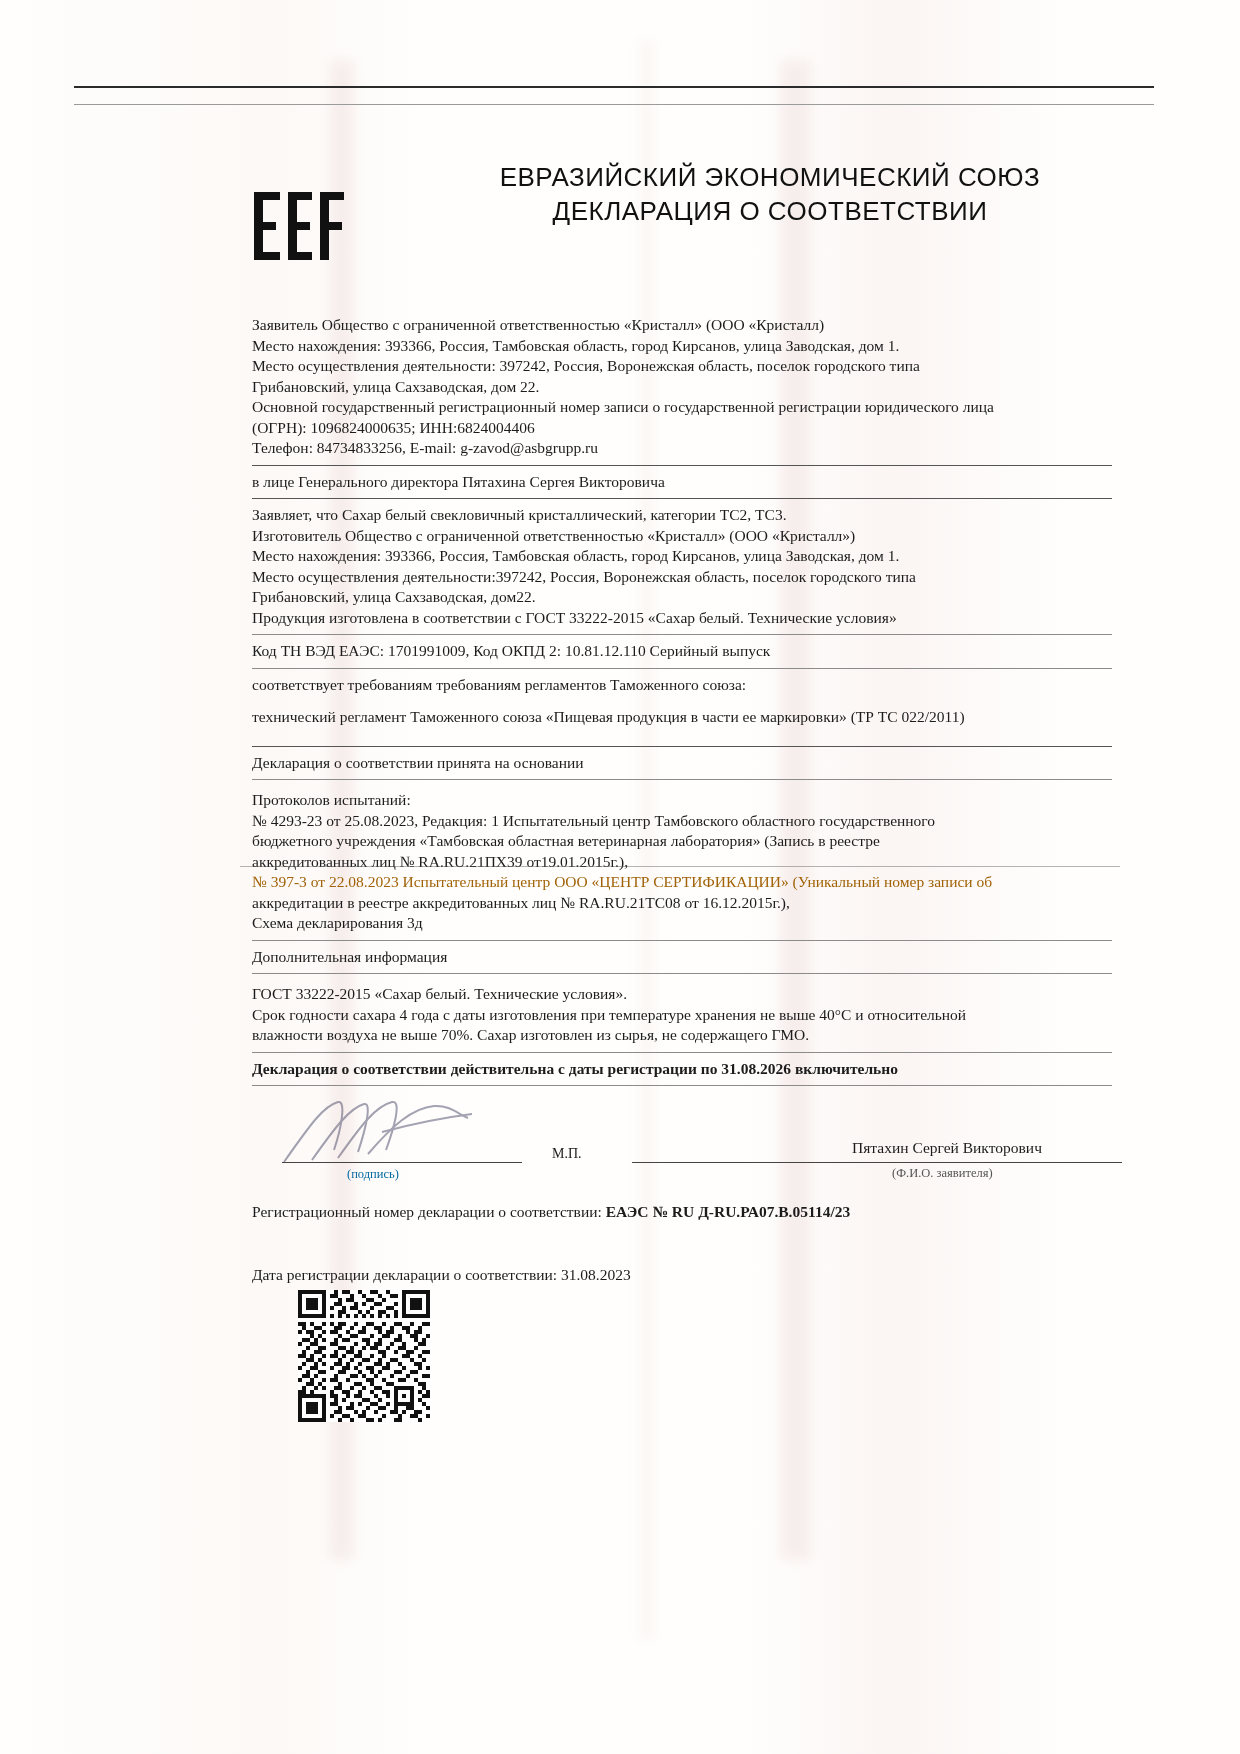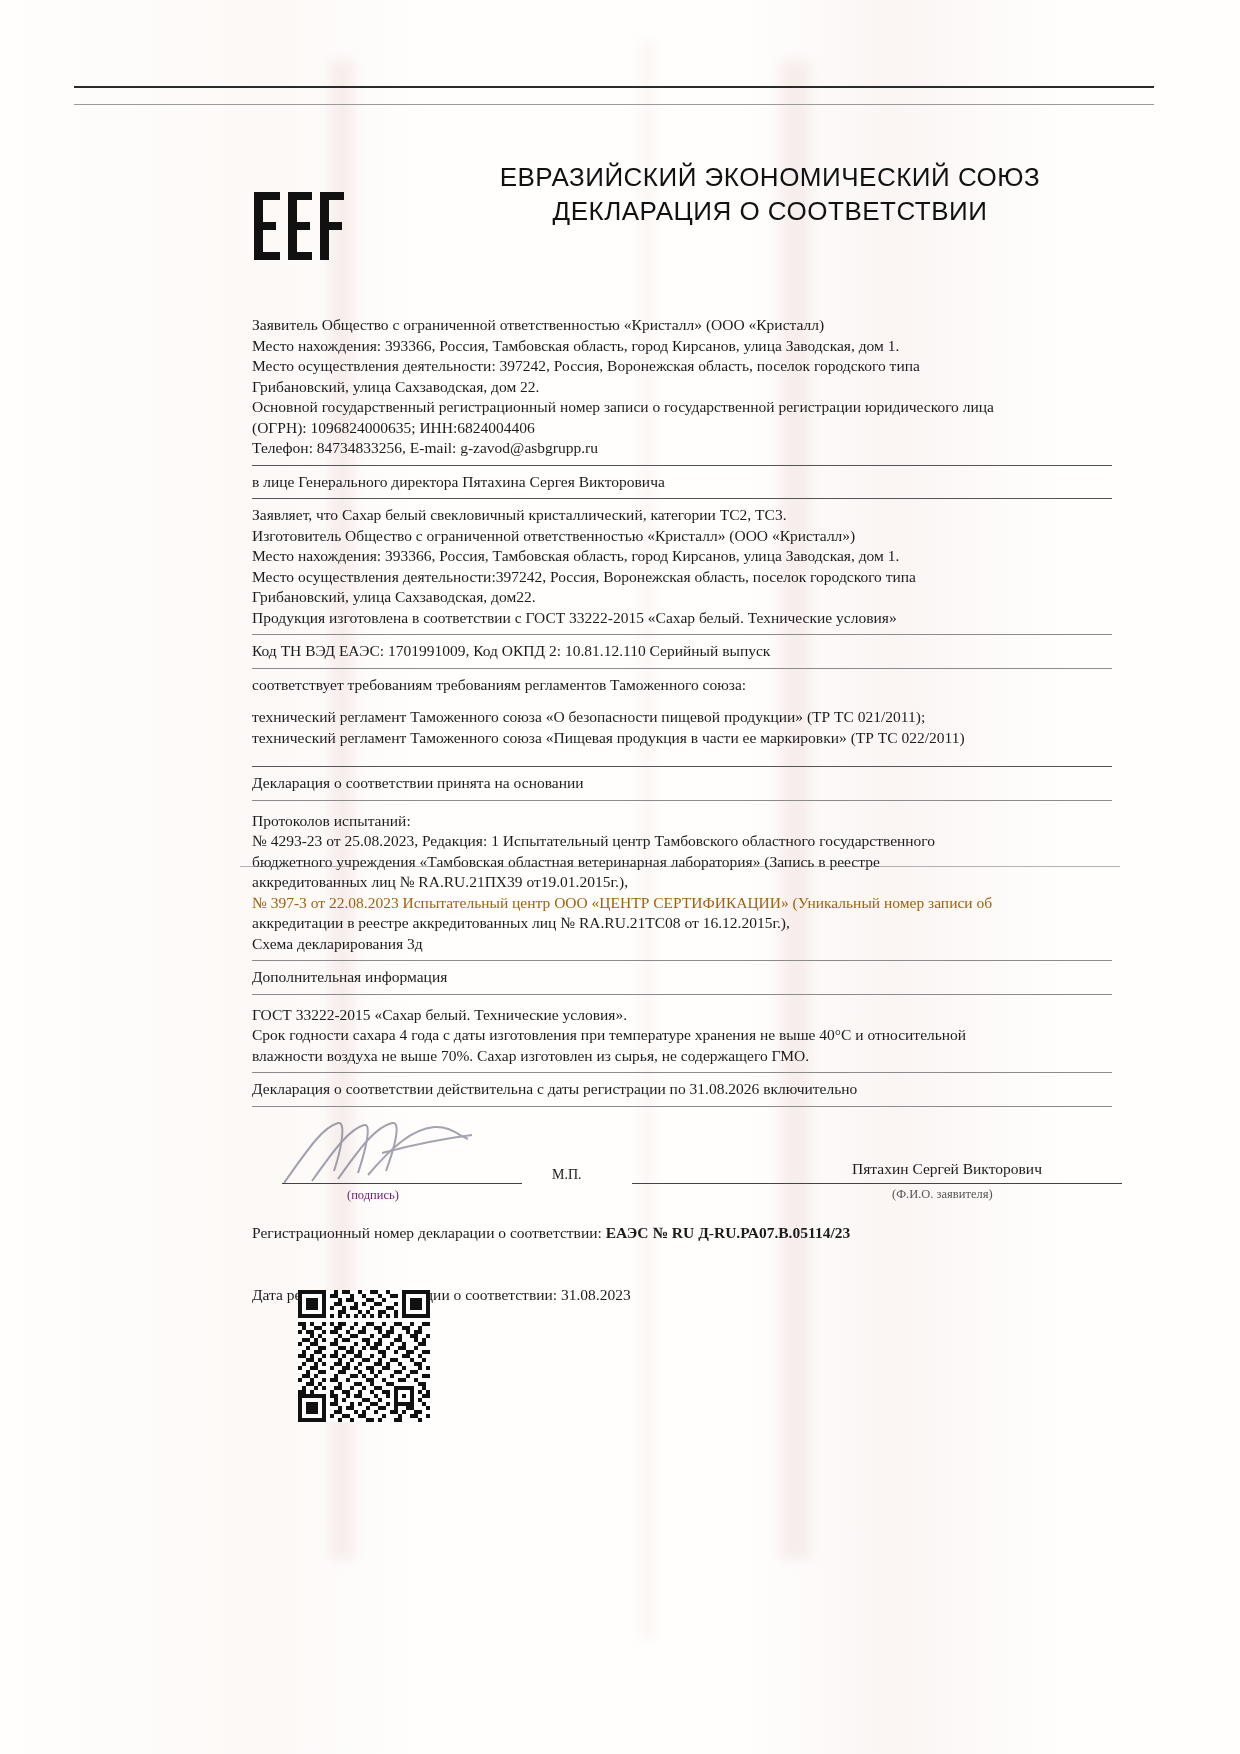--- a/index.html
+++ b/index.html
@@ -83,21 +83,21 @@
     color: #1c1c1c;
   }
   .body p { margin: 0; }
   .sect { position: relative; }
   .hr {
     height: 1px;
     background: #555;
     margin: 6px 0 6px 0;
   }
   .hr.thin { background: #8b8b8b; }
-  .b { font-weight: normal; }
+  .b { font-weight: bold; }
 
   .gap-4 { height: 4px; }
   .gap-12 { height: 12px; }
 
   .faded {
     color: #a16207;
   }
 
   
   .sig-row {
@@ -107,21 +107,21 @@
   }
   .sig-line {
     position: absolute;
     left: 30px; top: 62px; width: 240px; height: 1px;
     background: #444;
   }
   .sig-caption {
     position: absolute;
     left: 95px; top: 64px;
     font-size: 12.5px;
-    color: #701a75;
+    color: #0369a1;
   }
   .mp {
     position: absolute;
     left: 300px; top: 44px;
     font-size: 14px;
   }
   .name-line {
     position: absolute;
     left: 380px; top: 62px; width: 490px; height: 1px;
     background: #444;
@@ -227,21 +227,20 @@
       <p>Изготовитель Общество с ограниченной ответственностью «Кристалл» (ООО «Кристалл»)</p>
       <p>Место нахождения: 393366, Россия, Тамбовская область, город Кирсанов, улица Заводская, дом 1.</p>
       <p>Место осуществления деятельности:397242, Россия, Воронежская область, поселок городского типа</p>
       <p>Грибановский, улица Сахзаводская, дом22.</p>
       <p>Продукция изготовлена в соответствии с ГОСТ 33222-2015 «Сахар белый. Технические условия»</p>
       <div class="hr thin"></div>
       <p>Код ТН ВЭД ЕАЭС: 1701991009, Код ОКПД 2: 10.81.12.110  Серийный выпуск</p>
       <div class="hr thin"></div>
       <p>соответствует требованиям требованиям регламентов Таможенного союза:</p>
       <div class="gap-12"></div>
-      <p>технический регламент Таможенного союза «О безопасности пищевой продукции» (ТР ТС 021/2011);</p>
       <p>технический регламент Таможенного союза «Пищевая продукция в части ее маркировки» (ТР ТС 022/2011)</p>
       <div class="gap-12"></div>
       <div class="hr"></div>
     </div>
 
     <div class="sect">
       <p>Декларация о соответствии принята на основании</p>
       <div class="hr thin"></div>
       <div class="gap-4"></div>
       <p>Протоколов испытаний:</p>

